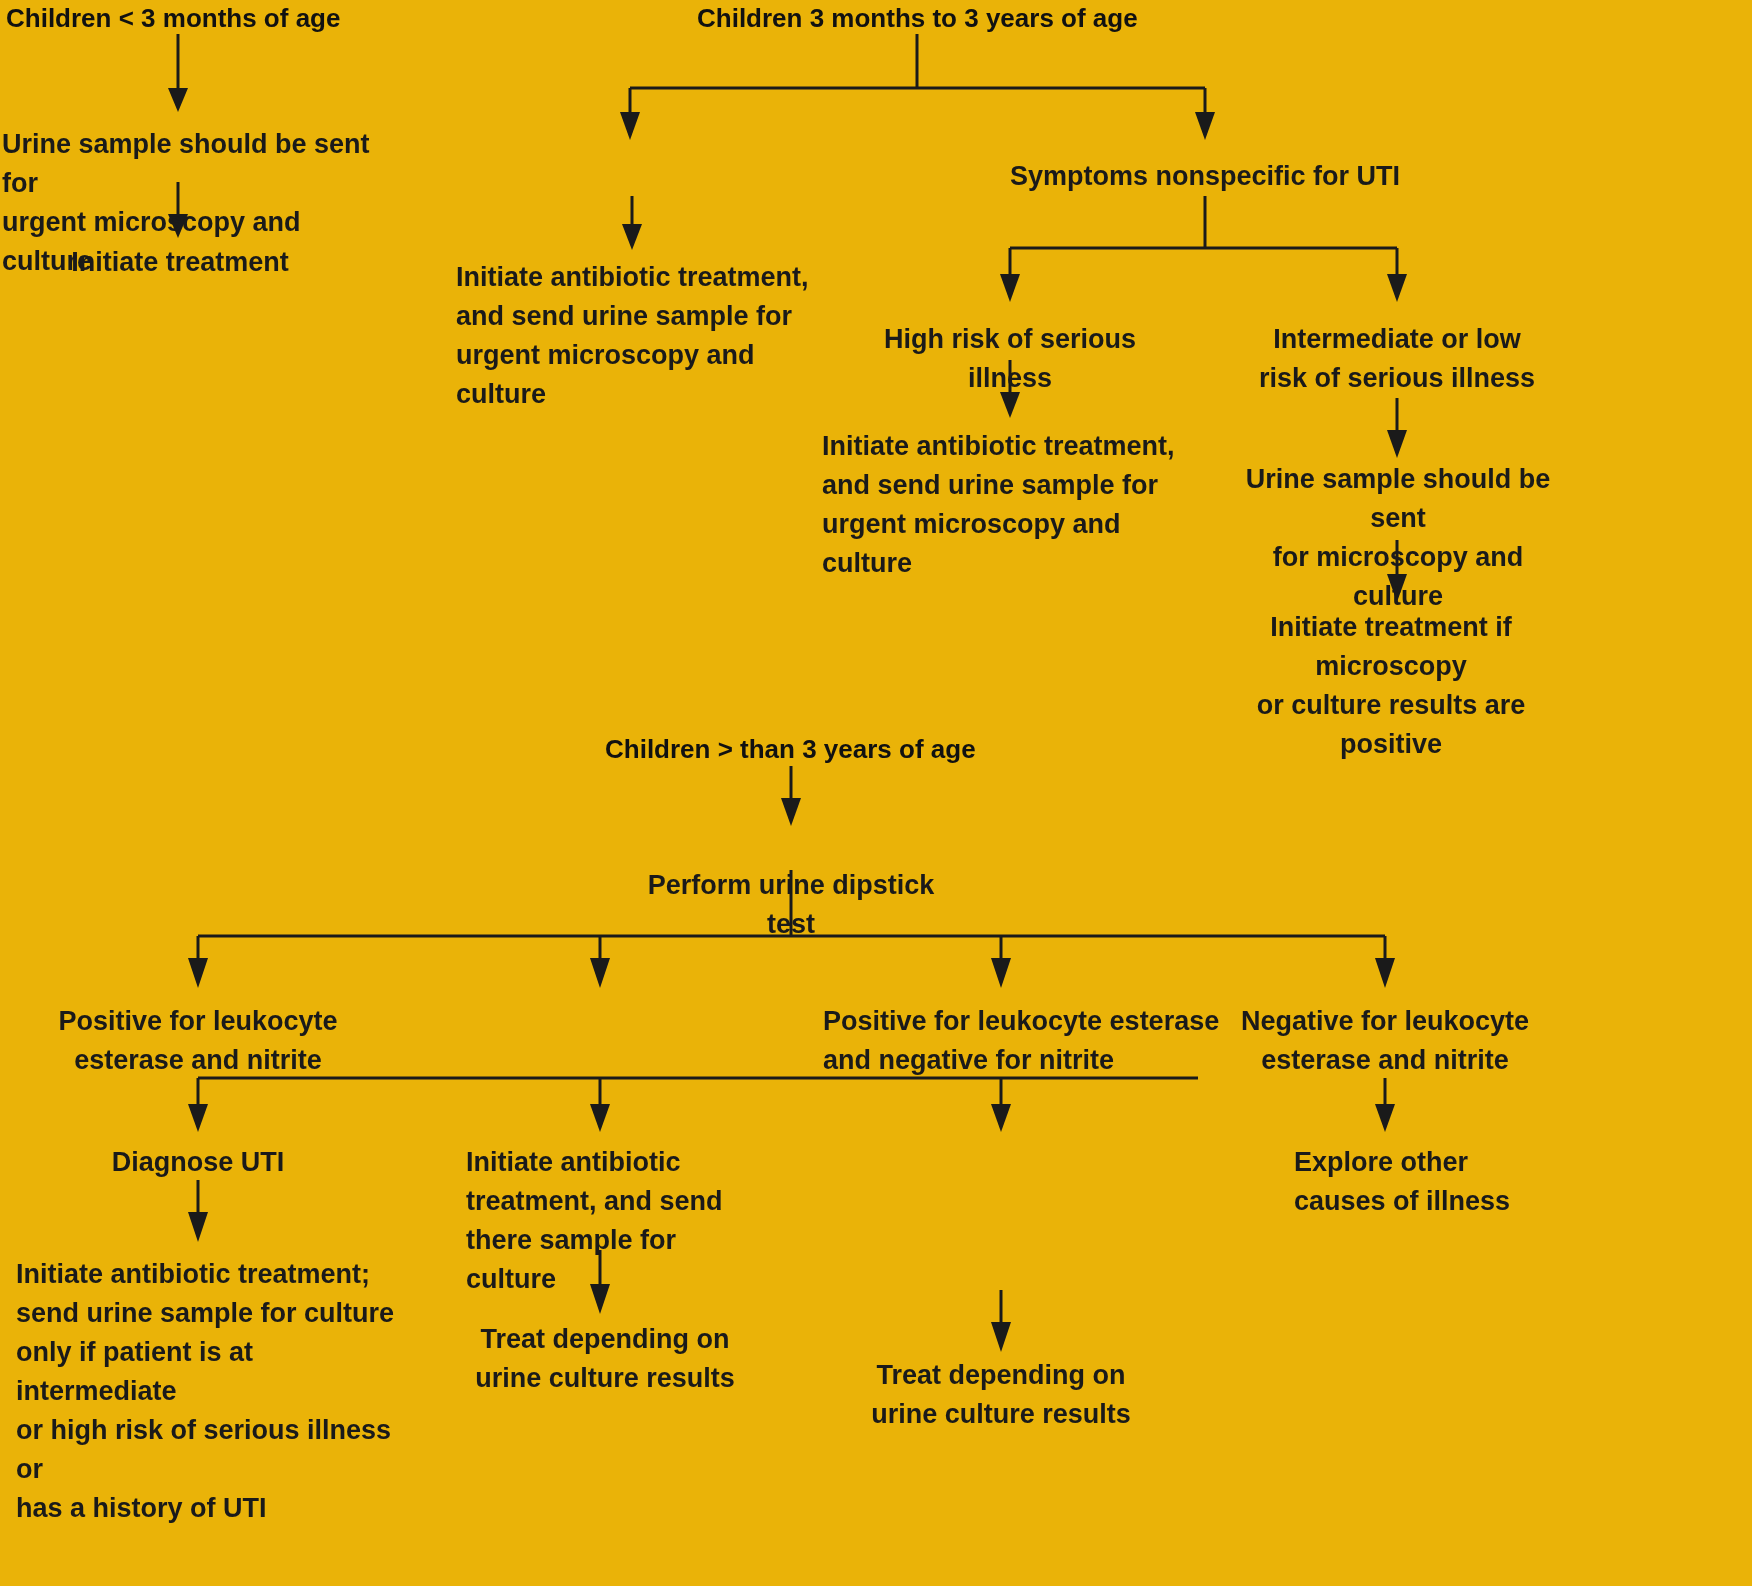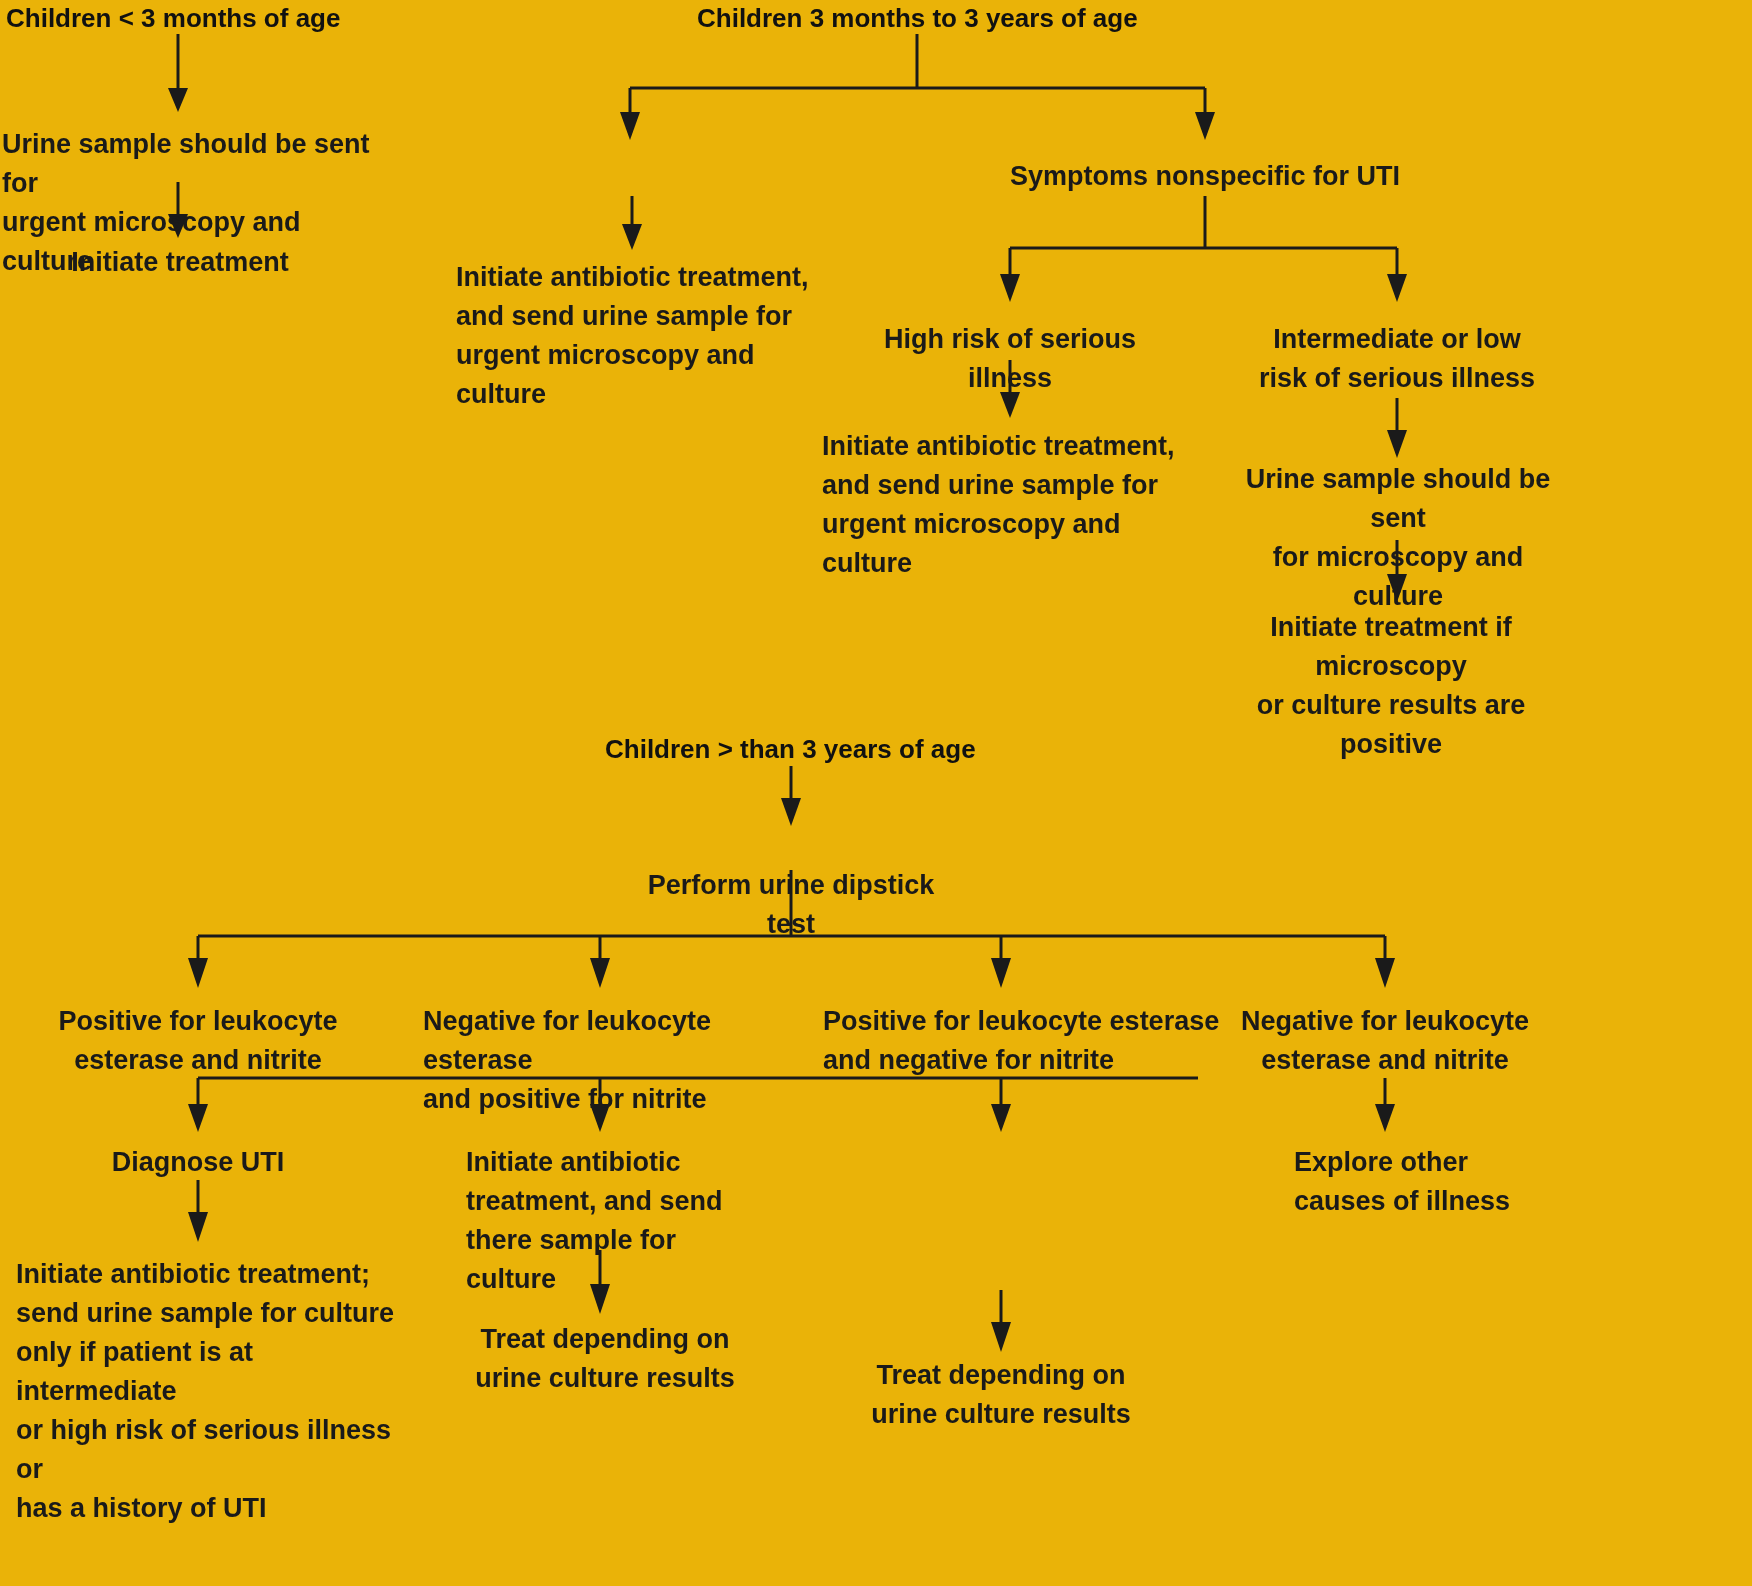--- a/index.html
+++ b/index.html
@@ -192,22 +192,20 @@
 esterase and nitrite</div>
 
   <div class="node center" style="left:58px; top:1143px; width:280px;">Diagnose UTI</div>
 
   <div class="node left" style="left:16px; top:1255px; width:400px;">Initiate antibiotic treatment;
 send urine sample for culture
 only if patient is at intermediate
 or high risk of serious illness or
 has a history of UTI</div>
 
-  <div class="node left" style="left:423px; top:1002px; width:380px;">Negative for leukocyte esterase
-and positive for nitrite</div>
 
   <div class="node left" style="left:466px; top:1143px; width:290px;">Initiate antibiotic
 treatment, and send
 there sample for culture</div>
 
   <div class="node center" style="left:460px; top:1320px; width:290px;">Treat depending on
 urine culture results</div>
 
   <div class="node left" style="left:823px; top:1002px; width:400px;">Positive for leukocyte esterase
 and negative for nitrite</div>

